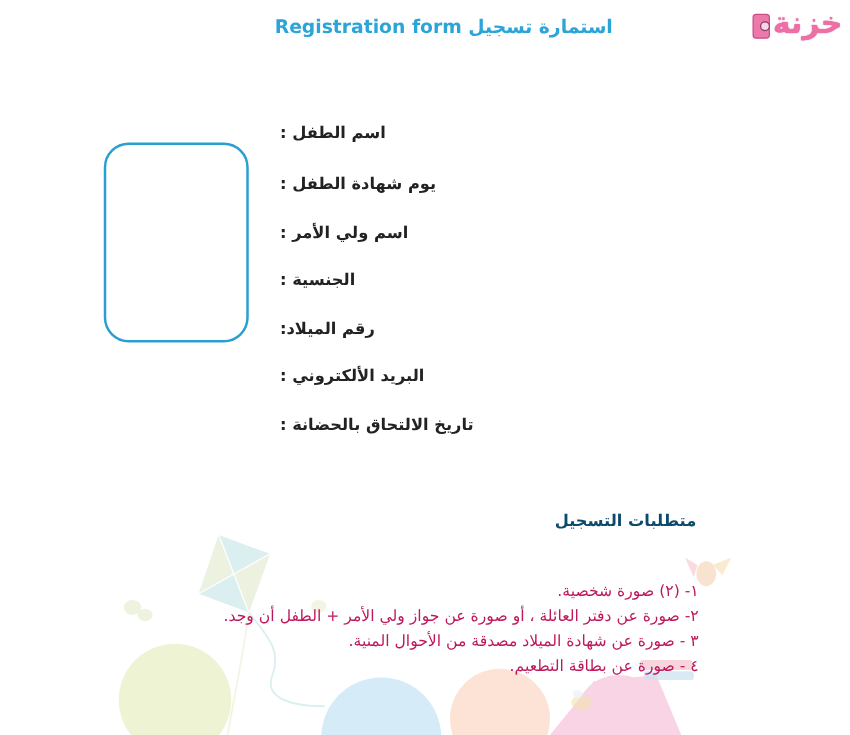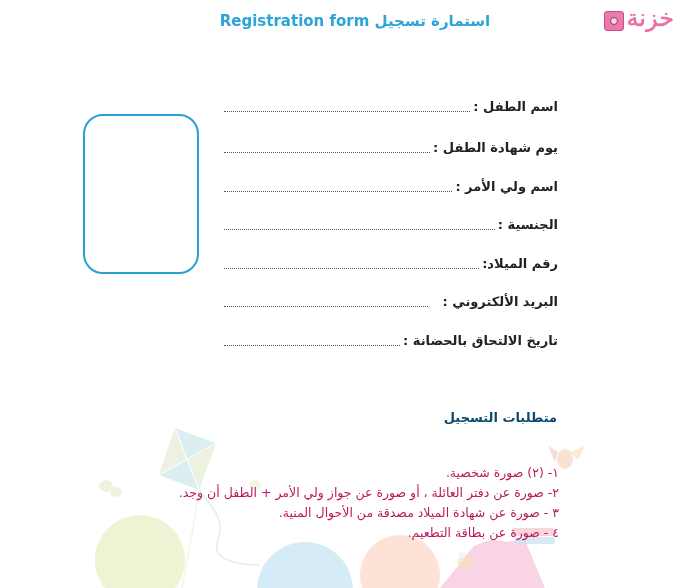--- a/index.html
+++ b/index.html
@@ -13,41 +13,41 @@
   .title {
     position:absolute; top:12px; left:200px; width:310px; text-align:center;
     font-weight:bold; font-size:15px; color:#2ba4d8; direction:rtl; z-index:2;
     font-family:"DejaVu Sans", sans-serif; white-space:nowrap;
   }
   .logo {
     position:absolute; top:3px; right:6px; width:72px; height:30px; z-index:2;
     display:flex; align-items:center; direction:rtl;
   }
   .logo-text {
-    font-family:"DejaVu Sans", sans-serif; font-size:24px; font-weight:normal;
+    font-family:"DejaVu Sans", sans-serif; font-size:24px; font-weight:bold;
     color:#ee6fa6; letter-spacing:1px; line-height:30px;
     text-shadow:0 0 1px #c94d86;
   }
   .safe-icon {
     width:18px; height:18px; border-radius:3px; background:#ec78ac; border:1px solid #c94d86;
     position:relative; margin-right:2px; margin-top:6px;
   }
   .safe-icon::after {
     content:""; position:absolute; left:5px; top:5px; width:6px; height:6px; border-radius:50%;
     background:#f8d6e6; border:1px solid #8a3d60;
   }
   
   .photo-box {
     position:absolute; left:83px; top:114px; width:112px; height:156px;
     border:2px solid #2aa0d2; border-radius:20px; z-index:2; background:transparent;
   }
   
   .form-row {
     position:absolute; left:224px; width:334px; height:20px; direction:rtl;
-    display:flex; align-items:flex-end; z-index:2;
+    display:flex; align-items:flex-end; z-index:2;flex-direction:column;
   }
   .form-label {
     font-weight:bold; font-size:13px; color:#222; white-space:nowrap; line-height:20px;
   }
   .form-dots {
     flex:1; border-bottom:1px dotted #555; margin-bottom:5px; margin-right:3px; height:1px;
   }
   
   .req-heading {
     position:absolute; right:123px; top:410px; font-weight:bold; font-size:13px; color:#0c4a6e;

